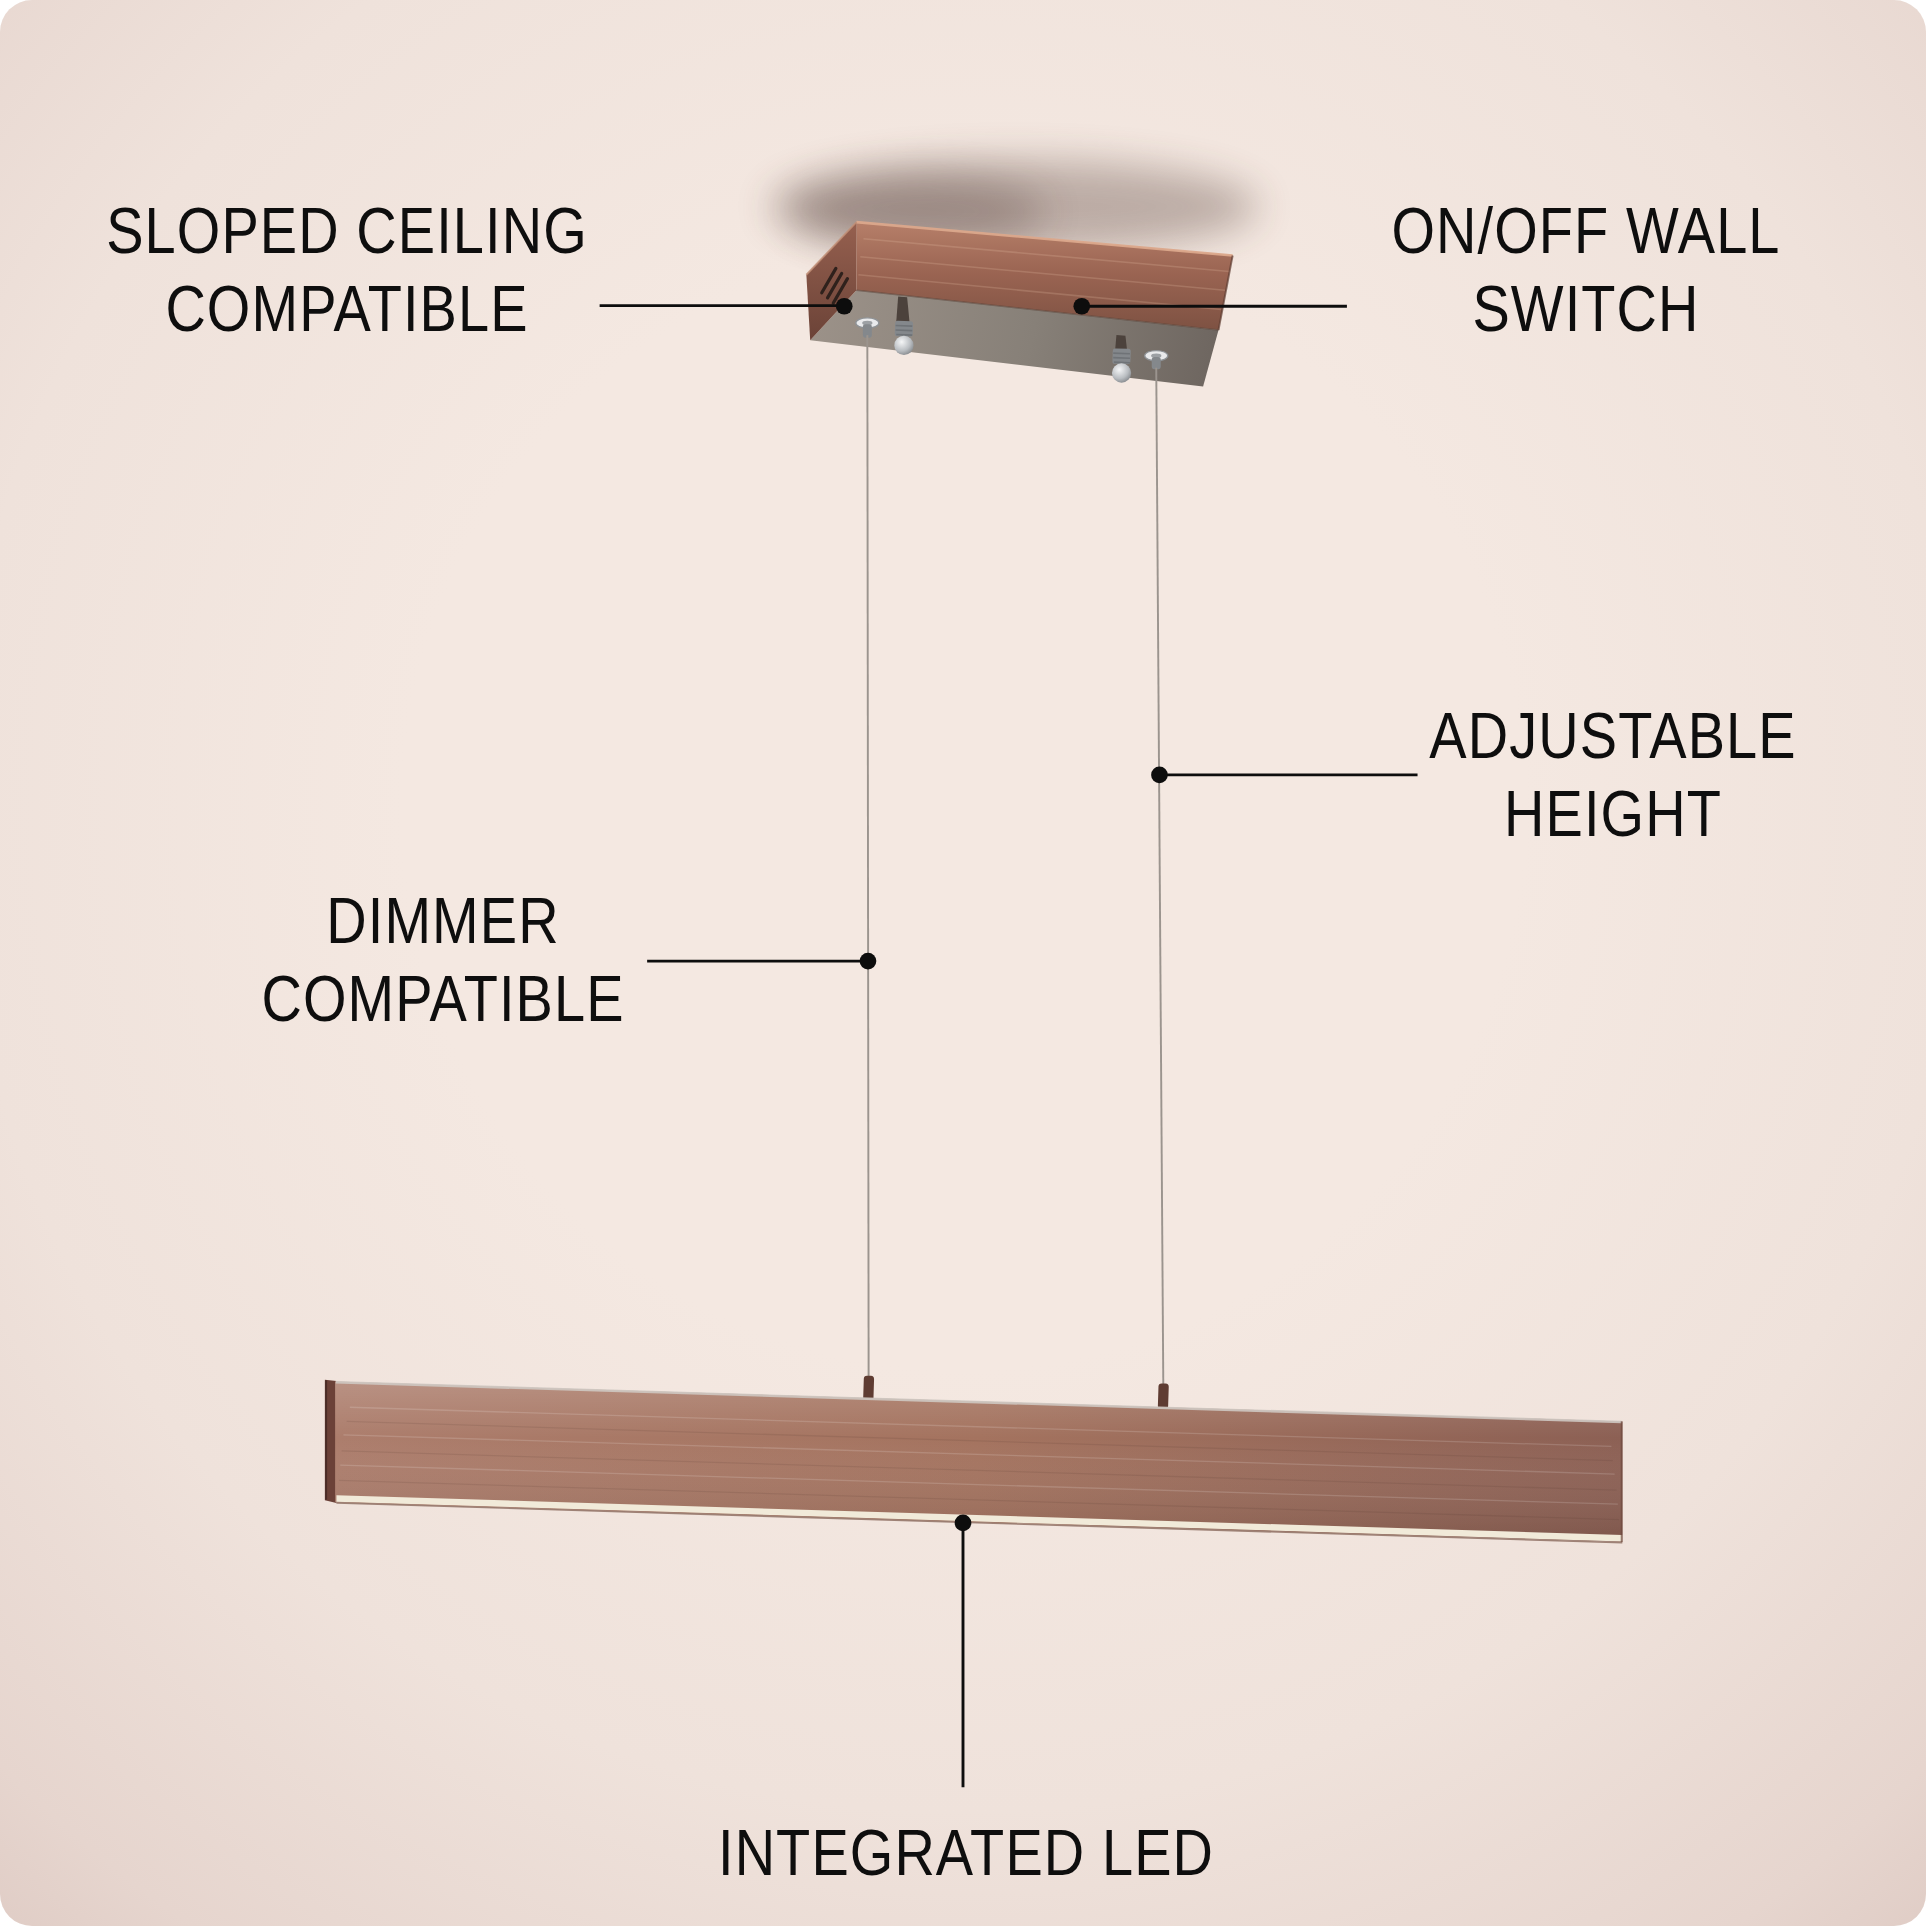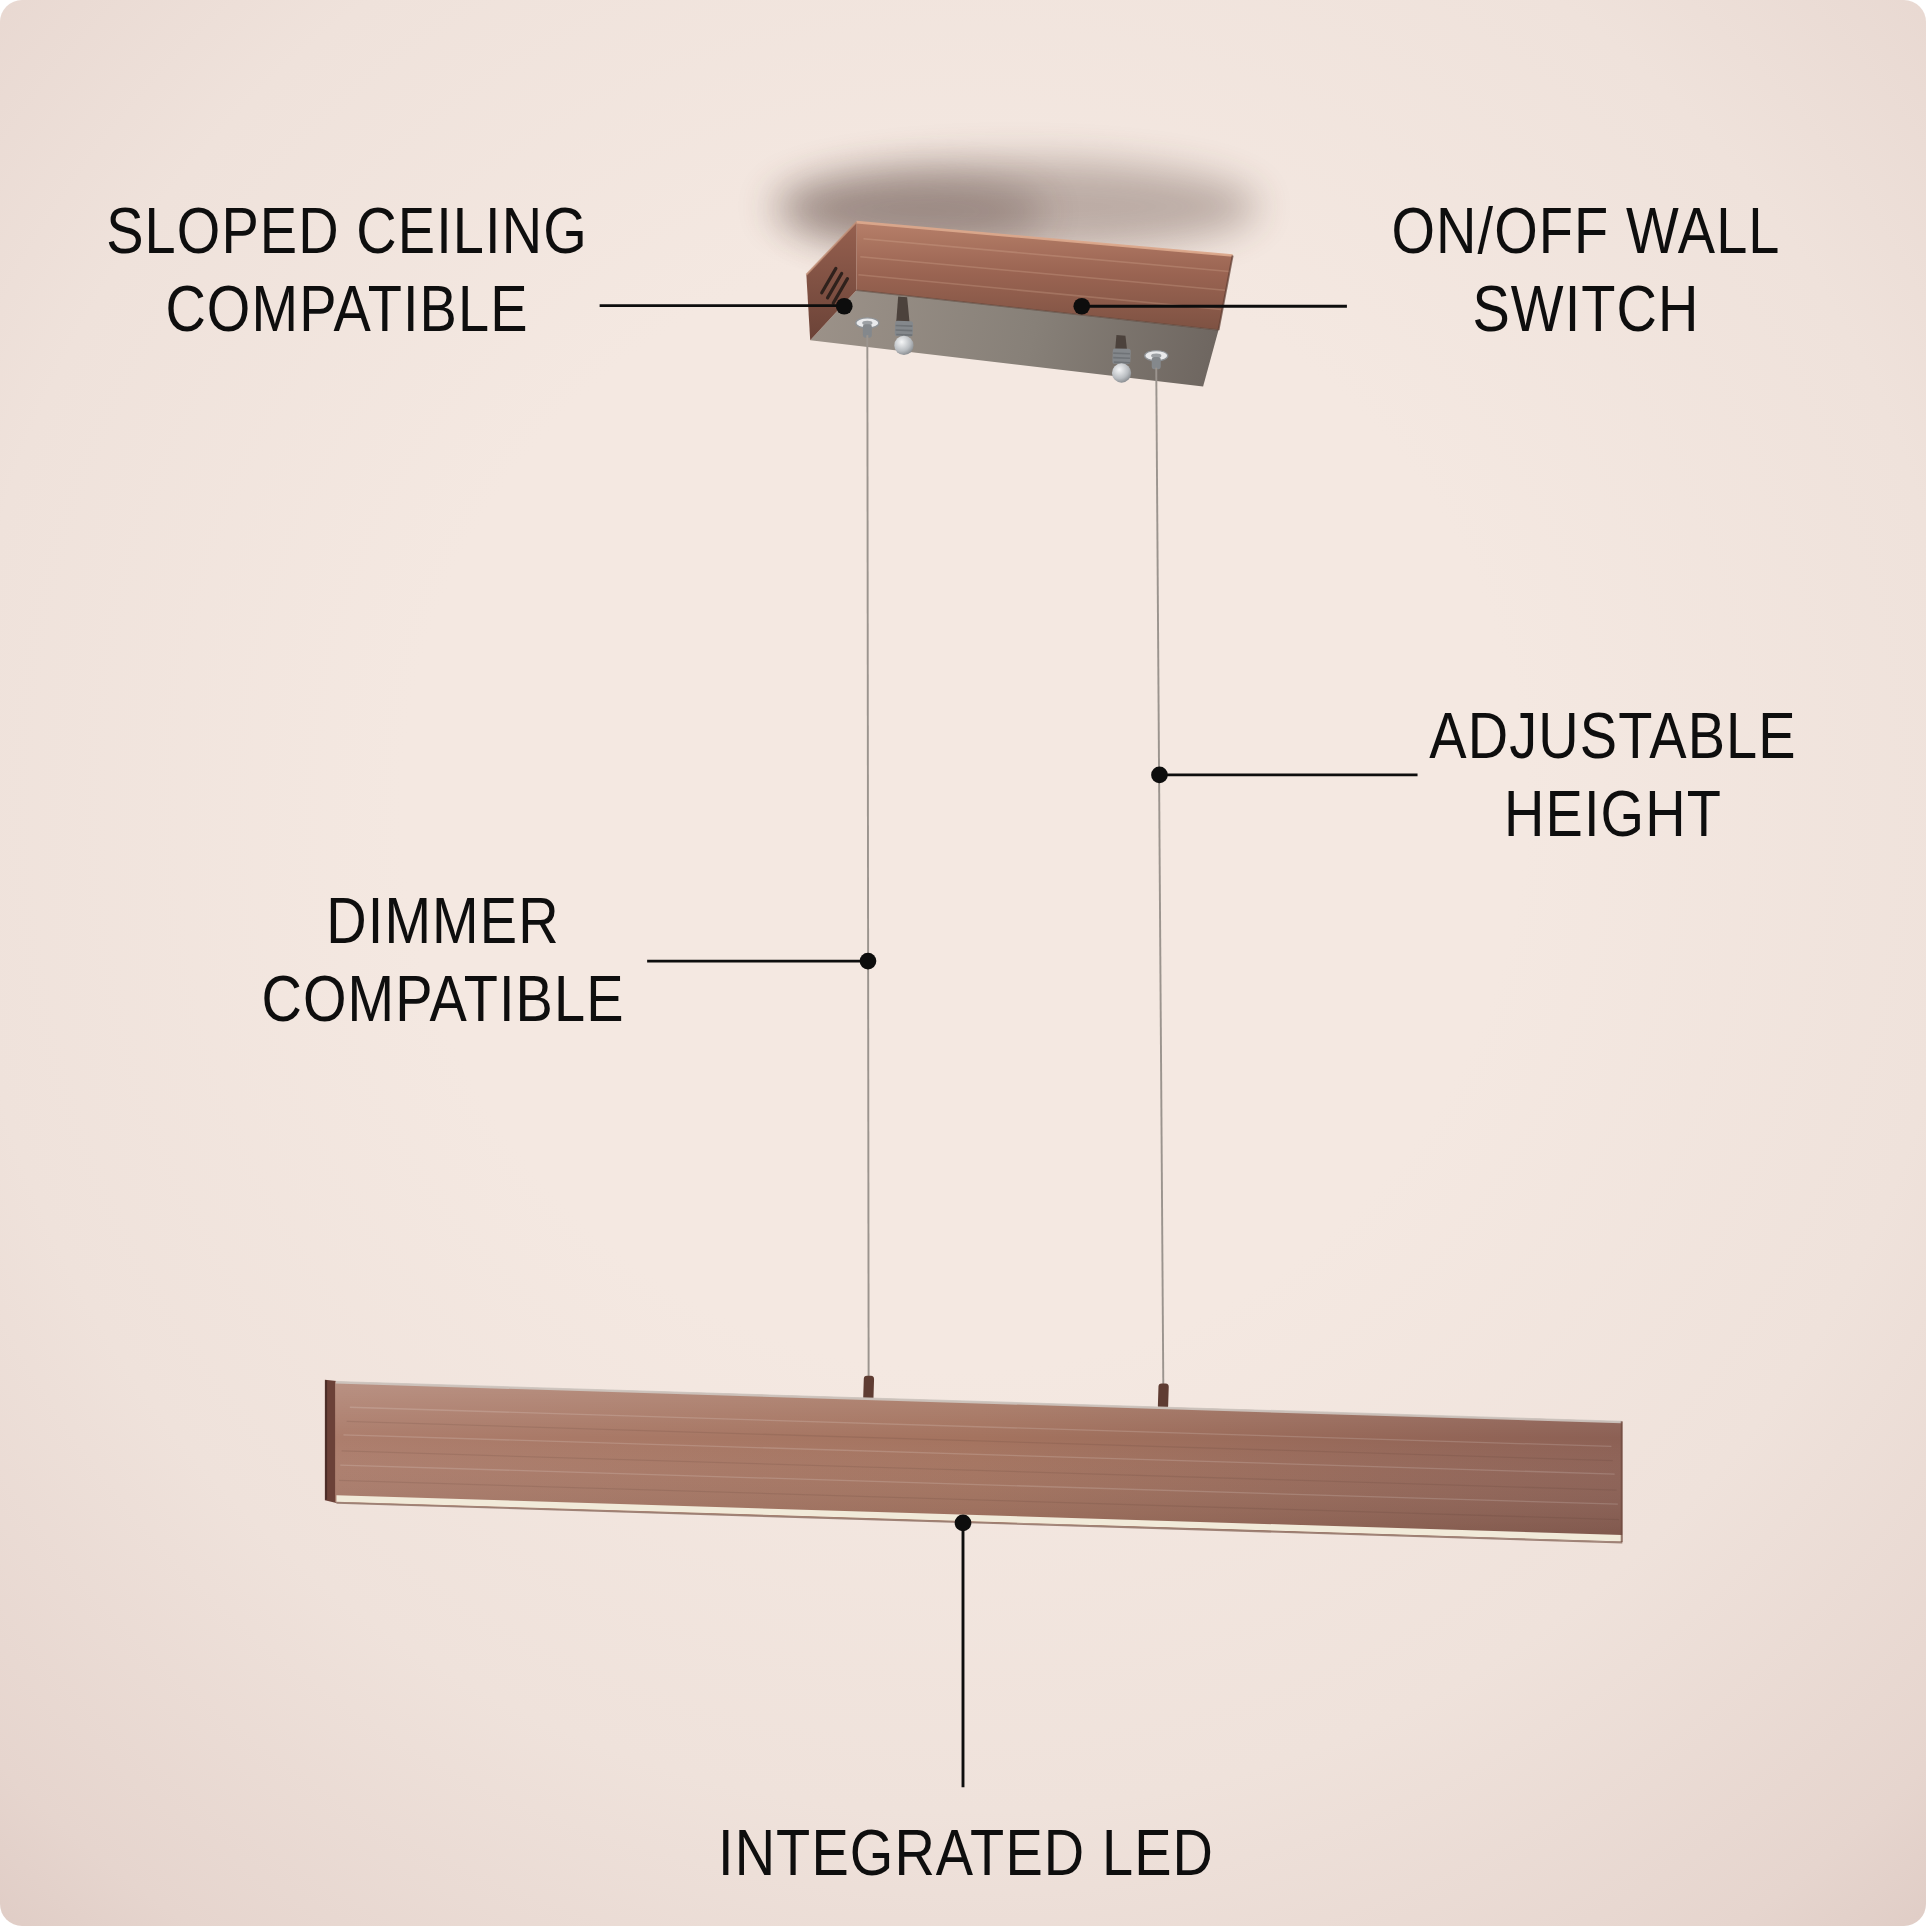--- a/index.html
+++ b/index.html
@@ -1,18 +1,18 @@
 <!DOCTYPE html>
 <html style="font-size:10.3px"><head>
 <meta charset="utf-8">
 <style>
   html,body{margin:0;padding:0;background:#ffffff;}
   .canvas{
     position:relative;width:1926px;height:1926px;overflow:hidden;
-    border-radius:22px;
+    border-radius:32px;
     background:radial-gradient(circle at 50% 42%, #f4e8e1 38%, #efe2db 68%, #e6d5ce 92%, #e0cdc6 100%);
     font-family:"Liberation Sans", sans-serif;
   }
   svg.art{position:absolute;left:0;top:0;}
   .label{
     position:absolute;
     transform:translateX(-50%) scaleX(0.86);
     transform-origin:50% 0;
     text-align:center;
     font-size:65px;line-height:78px;font-weight:400;

